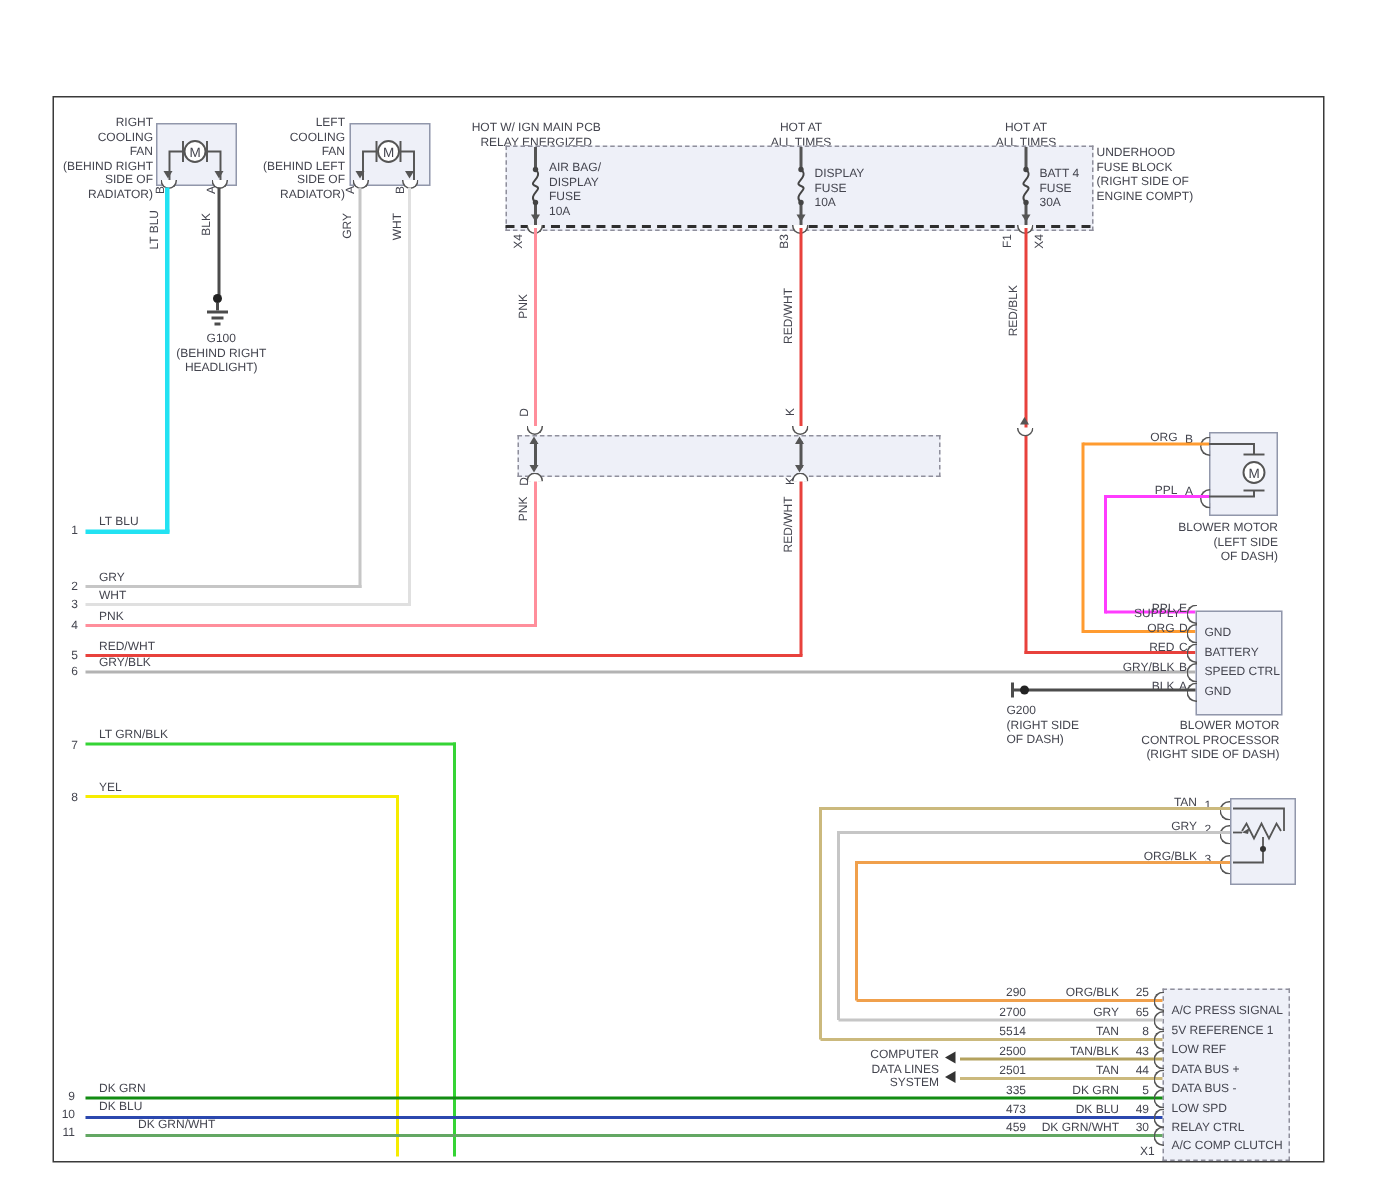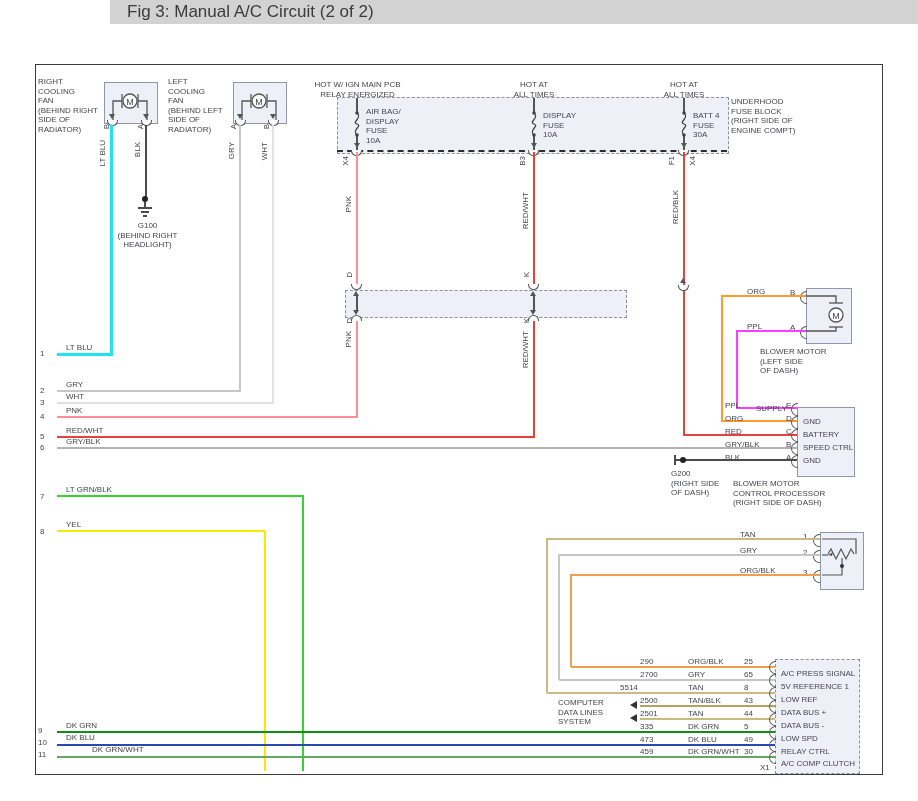--- a/index.html
+++ b/index.html
@@ -1,20 +1,20 @@
 <!DOCTYPE html>
 <html><head>
 <meta charset="utf-8">
 <style>
   html,body{margin:0;padding:0;background:#fff}
   .stage{position:relative;width:918px;height:801px;background:#fff;
          font-family:"Liberation Sans",sans-serif;color:#44454f;overflow:hidden}
   .a{position:absolute}
   .t{position:absolute;font-size:8px;line-height:9.5px;white-space:pre-line}
-  .tr{text-align:left}.tc{text-align:center}
+  .tr{text-align:right}.tc{text-align:center}
   .v{position:absolute;font-size:8px;writing-mode:vertical-rl;transform:rotate(180deg);white-space:nowrap}
   .wh{position:absolute;height:2px}
   .wv{position:absolute;width:2px}
   .box{position:absolute;background:#eef0f8;border:1px solid #9197ab}
   .dbox{position:absolute;background:#eef0f8;border:1px dashed #8f8f9c}
   .cup{position:absolute;width:9px;height:5px;border:1px solid #555;border-top:none;border-radius:0 0 8px 8px;background:#fff}
   .cap{position:absolute;width:9px;height:5px;border:1px solid #555;border-bottom:none;border-radius:8px 8px 0 0;background:#fff}
   .par{position:absolute;width:6px;height:11px;border:1px solid #555;border-right:none;border-radius:7px 0 0 7px}
   .dot{position:absolute;background:#222;border-radius:50%}
   .ad{position:absolute;width:0;height:0;border-left:3px solid transparent;border-right:3px solid transparent;border-top:5px solid #555}
@@ -29,23 +29,20 @@
   .titlebar{position:absolute;left:110px;top:0;width:808px;height:24px;background:#d2d2d2}
   .titletext{position:absolute;left:17px;top:2px;font-size:17px;color:#3b3b3b;white-space:nowrap}
   .border{position:absolute;left:35px;top:64px;width:846px;height:709px;border:1px solid #3a3a3a}
   svg{position:absolute;overflow:visible}
 </style>
 </head>
 <body>
 
 <div class="stage">
 
-  <div class="titlebar">
-    <span class="titletext">Fig 3: Manual A/C Circuit (2 of 2)</span>
-  </div>
 
   <div class="border"></div>
 
   <div class="t tr" style="left:38px;top:77px;width:64px">RIGHT
 COOLING
 FAN
 (BEHIND RIGHT
 SIDE OF
 RADIATOR)</div>
   <div class="box" style="left:104px;top:82px;width:52px;height:40px"></div>
@@ -322,21 +319,21 @@
   <span class="t" style="left:781px;top:669px">A/C PRESS SIGNAL</span>
 
   <div class="wh c-gry" style="left:559px;top:679px;width:216px"></div>
   <span class="t tr" style="left:640px;top:670px;width:44px">2700</span>
   <span class="t tr" style="left:688px;top:670px;width:58px">GRY</span>
   <span class="t tr" style="left:744px;top:670px;width:22px">65</span>
   <div class="par" style="left:769px;top:674px"></div>
   <span class="t" style="left:781px;top:682px">5V REFERENCE 1</span>
 
   <div class="wh c-tan" style="left:547px;top:692px;width:228px"></div>
-  <span class="t tr" style="left:620px;top:683px;width:44px">5514</span>
+  <span class="t tr" style="left:640px;top:683px;width:44px">5514</span>
   <span class="t tr" style="left:688px;top:683px;width:58px">TAN</span>
   <span class="t tr" style="left:744px;top:683px;width:22px">8</span>
   <div class="par" style="left:769px;top:687px"></div>
   <span class="t" style="left:781px;top:695px">LOW REF</span>
 
   <div class="wh c-tanblk" style="left:640px;top:705px;width:135px"></div>
   <span class="t tr" style="left:640px;top:696px;width:44px">2500</span>
   <span class="t tr" style="left:688px;top:696px;width:58px">TAN/BLK</span>
   <span class="t tr" style="left:744px;top:696px;width:22px">43</span>
   <div class="par" style="left:769px;top:700px"></div>

